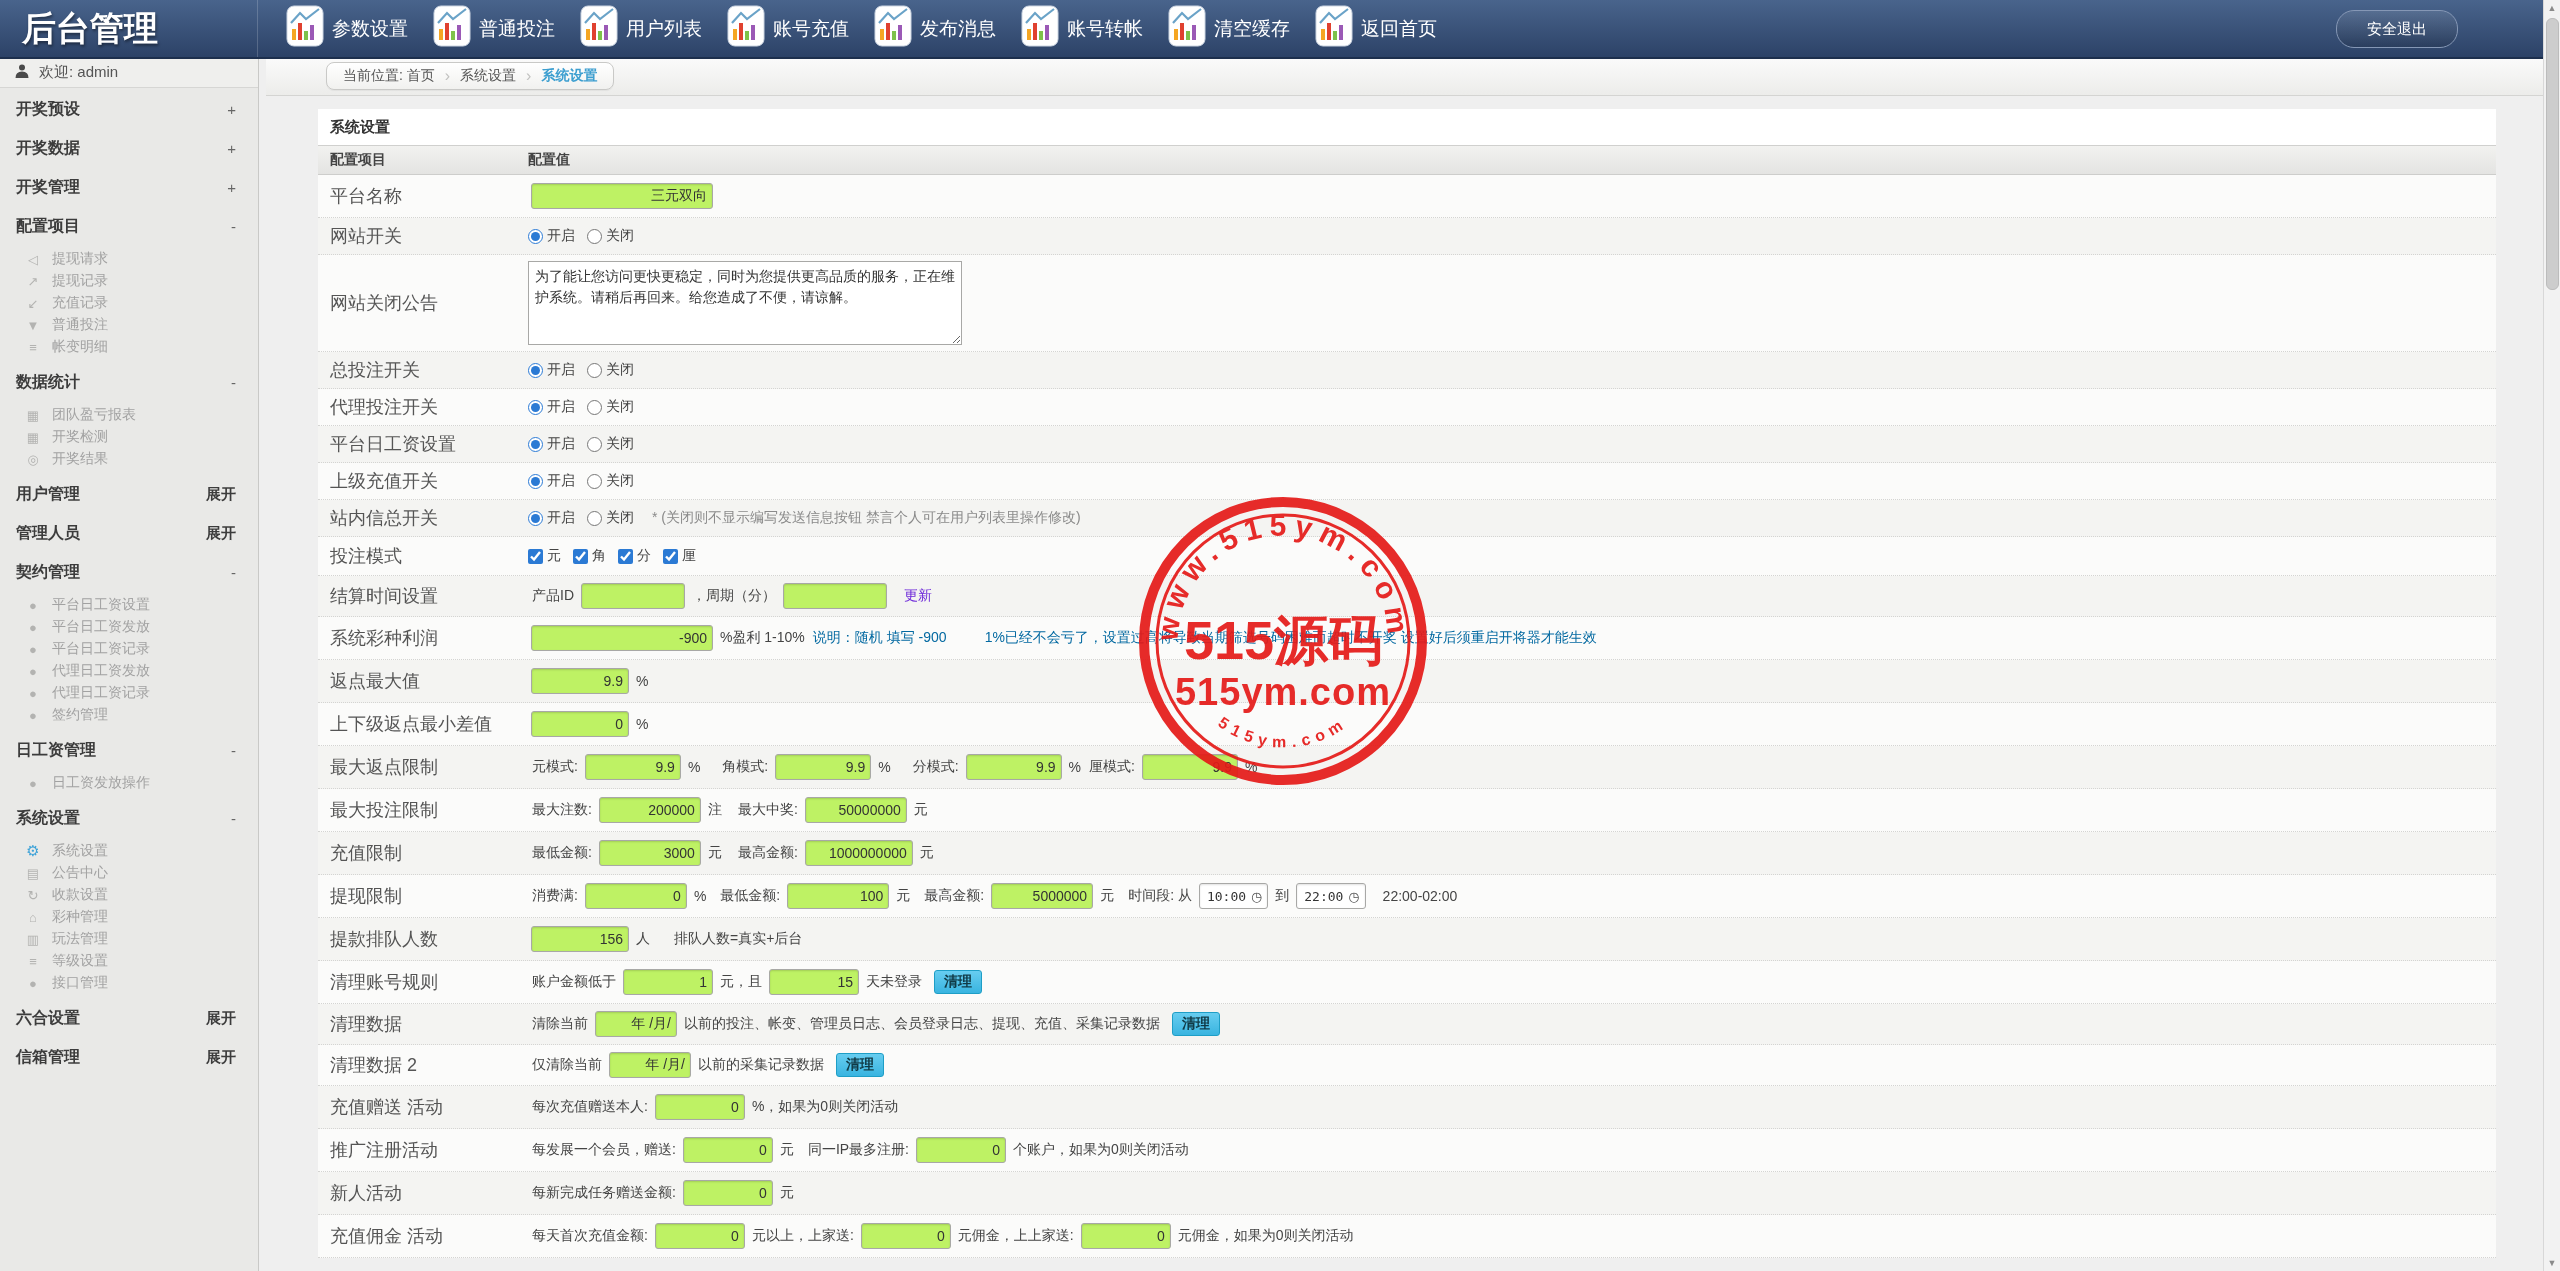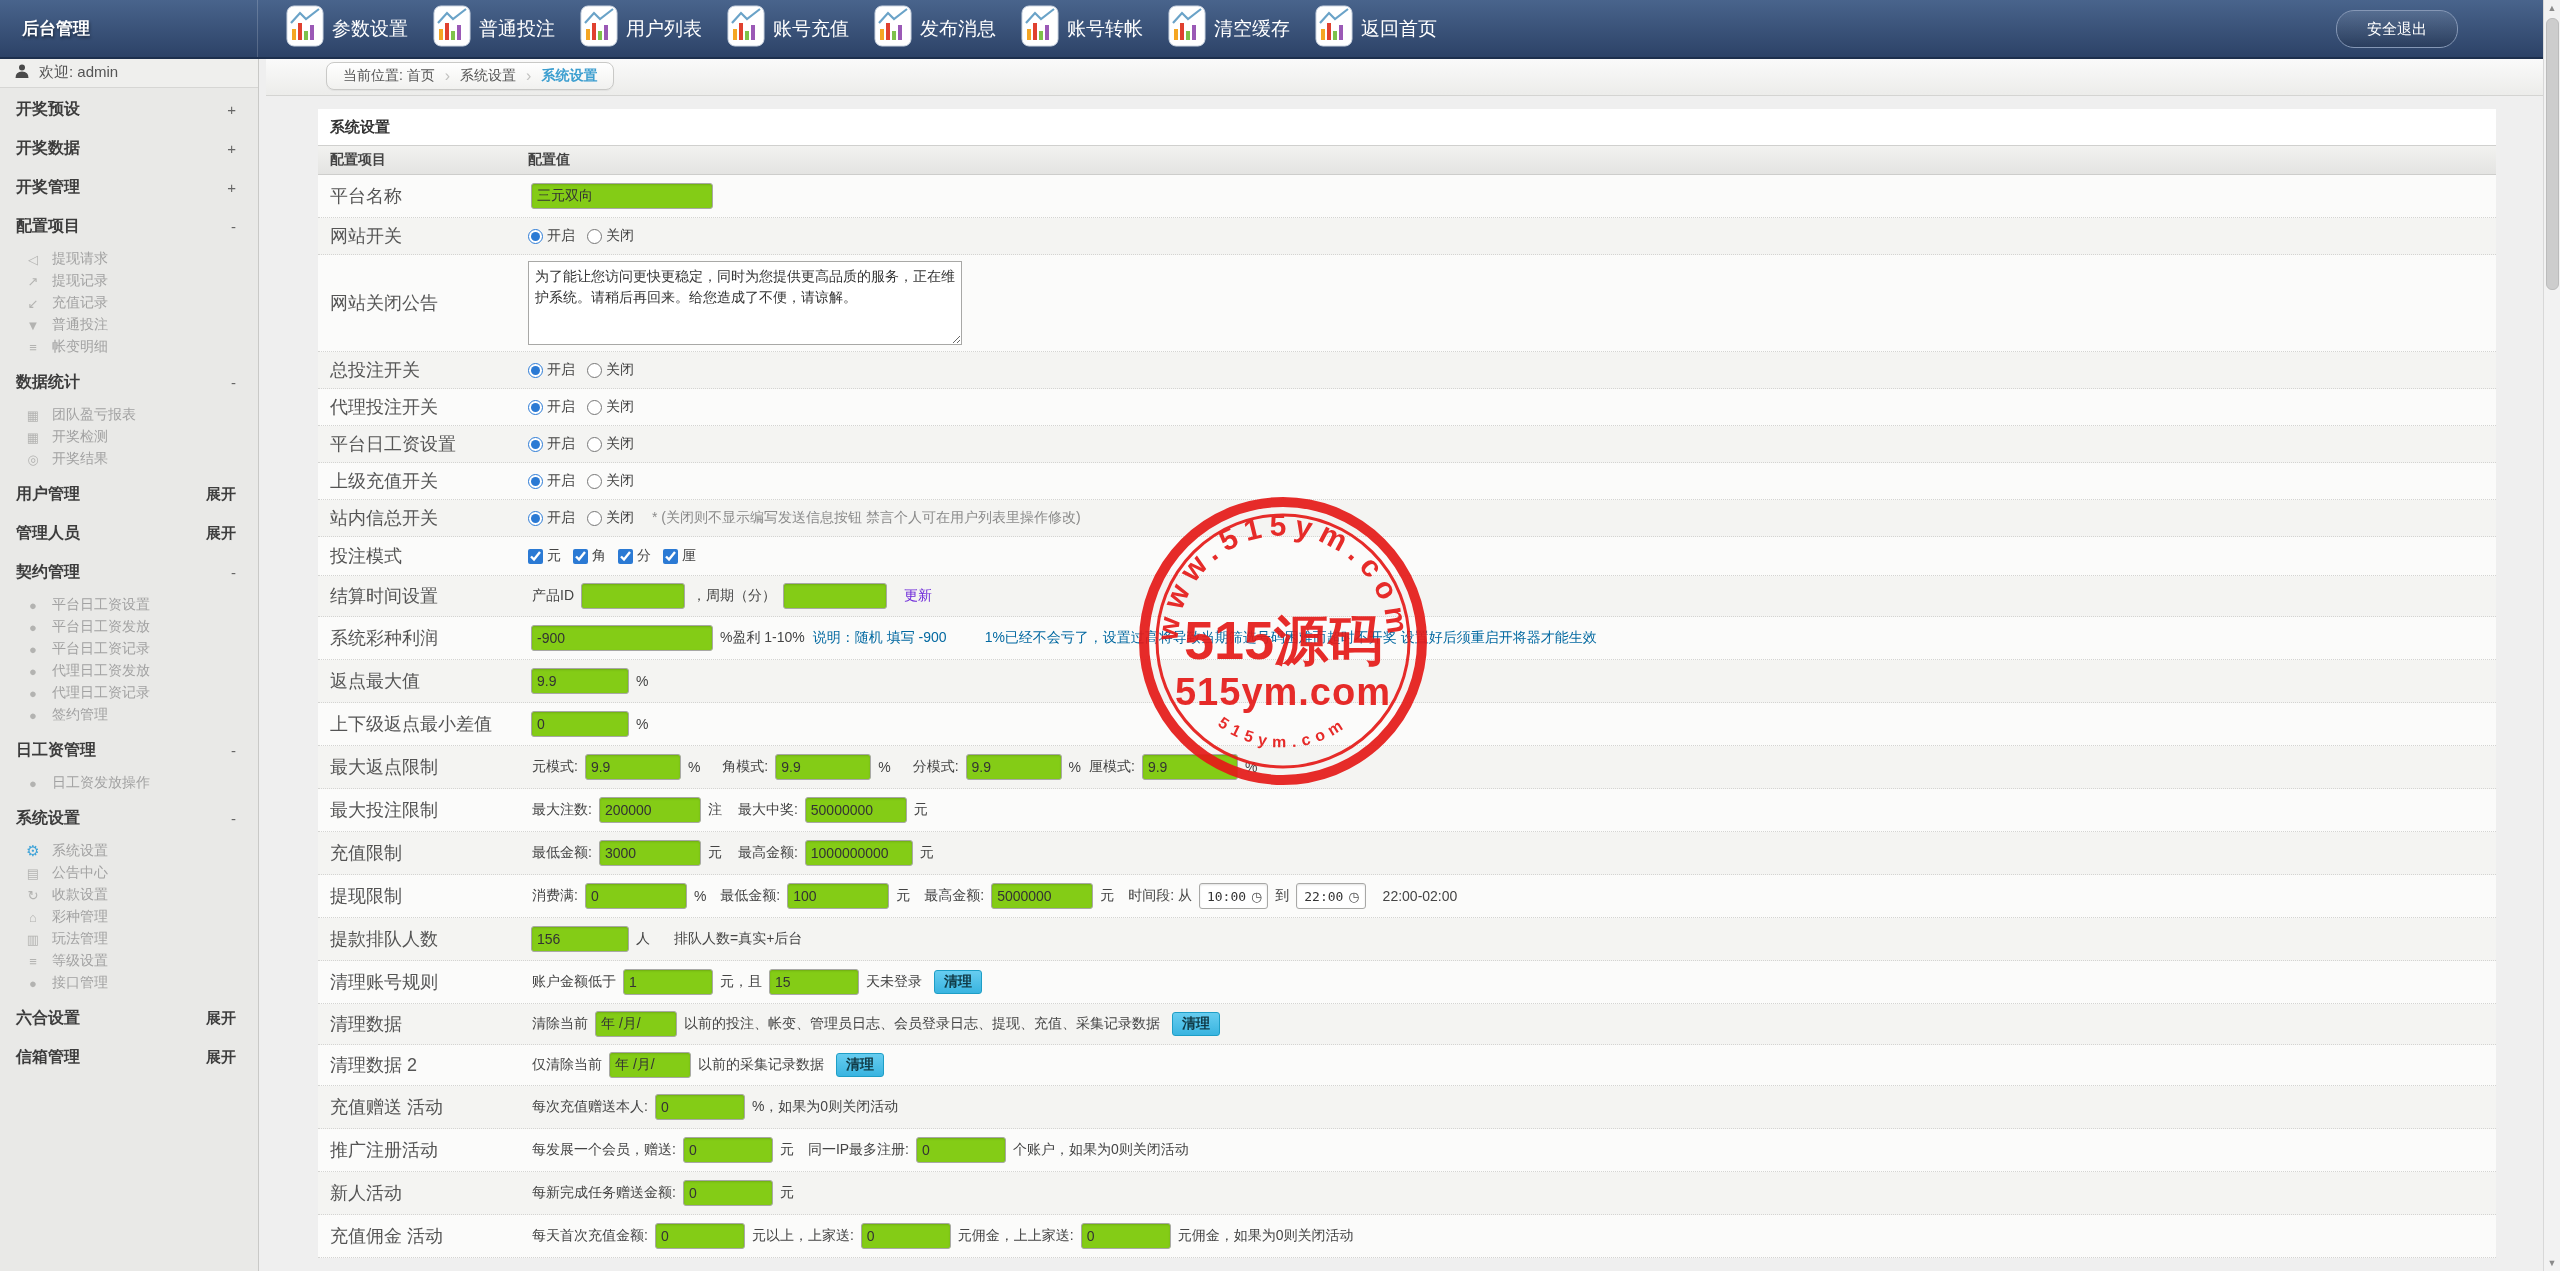--- a/index.html
+++ b/index.html
@@ -2,21 +2,21 @@
 <html><head>
 <meta charset="utf-8">
 <style>
   html,body{margin:0;padding:0;}
   body{width:2560px;height:1271px;overflow:hidden;background:#efefef;position:relative;
        font-family:"Liberation Sans","DejaVu Sans",sans-serif;}
   
   .header{position:absolute;left:0;top:0;right:16px;height:57px;
           background:linear-gradient(#49648c,#2c4267);border-bottom:2px solid #1d2f4d;
           display:flex;align-items:center;z-index:5;}
-  .htitle{color:#fff;font-size:17px;font-weight:bold;padding-left:22px;width:235px;
+  .htitle{color:#fff;font-size:34px;font-weight:bold;padding-left:22px;width:235px;
           text-shadow:1px 2px 3px rgba(0,0,0,.45);}
   .hsep{width:1px;height:57px;background:rgba(255,255,255,.18);}
   .hnav{display:flex;align-items:center;gap:25px;margin-left:28px;}
   .hnav-item{display:flex;align-items:center;gap:8px;color:#fff;font-size:19px;cursor:pointer;white-space:nowrap;}
   .logout{position:absolute;right:86px;top:10px;height:36px;padding:0 30px;border:1px solid #8597b5;
           border-radius:18px;color:#fff;font-size:15px;display:flex;align-items:center;cursor:pointer;
           background:linear-gradient(rgba(255,255,255,.10),rgba(0,0,0,.14));}
   
   .sidebar{position:absolute;left:0;top:57px;width:258px;bottom:0;background:#e9e9e7;
            border-right:1px solid #c9c9c7;z-index:4;}
@@ -56,22 +56,22 @@
   .pband .c1{width:198px;padding-left:12px;}
   .frow{display:flex;align-items:center;border-bottom:1px dotted #d4d4d2;min-height:40px;background:#fbfbfa;}
   .frow:nth-child(even){background:#f4f4f2;}
   .rlabel{width:198px;padding-left:12px;font-size:18px;color:#555;flex-shrink:0;}
   .rval{flex:1;display:flex;align-items:center;font-size:14px;color:#444;}
   .tx{margin:0 4px;white-space:nowrap;}
   .red{color:#0369a1;margin:0 4px;white-space:nowrap;}
   .note{color:#8a8a8a;margin-left:6px;white-space:nowrap;}
   .lnk{color:#6d28d9;margin-left:6px;cursor:pointer;text-decoration:none;}
   .tin{height:24px;border:1px solid #a8a8a6;border-radius:3px;box-shadow:inset 0 1px 2px rgba(0,0,0,.15);
-       font-size:14px;padding:0 5px;color:#333;background:#84cc16;margin:0 3px;
-       font-family:"Liberation Sans","DejaVu Sans",sans-serif;}
+       font-size:14px;padding:0 5px;color:#333;background:#bef264;margin:0 3px;
+       font-family:"Liberation Sans","DejaVu Sans",sans-serif;text-align:right;}
   .cbtn{background:linear-gradient(#67cdf0,#39b4e0);border:1px solid #1e9ec6;border-radius:3px;
         color:#103a46;padding:2px 9px;margin-left:8px;font-size:14px;cursor:pointer;font-weight:bold;}
   .timebox{display:inline-flex;align-items:center;border:1px solid #a8a8a6;border-radius:3px;background:#fff;
            height:24px;margin:0 3px;padding:0 5px;box-shadow:inset 0 1px 2px rgba(0,0,0,.12);}
   .timebox input{border:none;width:42px;font-size:13px;outline:none;color:#333;
                  font-family:"DejaVu Sans Mono","Liberation Mono",monospace;}
   .clock{color:#555;font-size:13px;}
   .tta{border:1px solid #a8a8a6;font-size:14px;color:#333;padding:4px 6px;line-height:1.5;
        font-family:"Liberation Sans","DejaVu Sans",sans-serif;background:#fff;resize:both;}
   .opt{display:inline-flex;align-items:center;margin-right:12px;gap:4px;cursor:pointer;}

